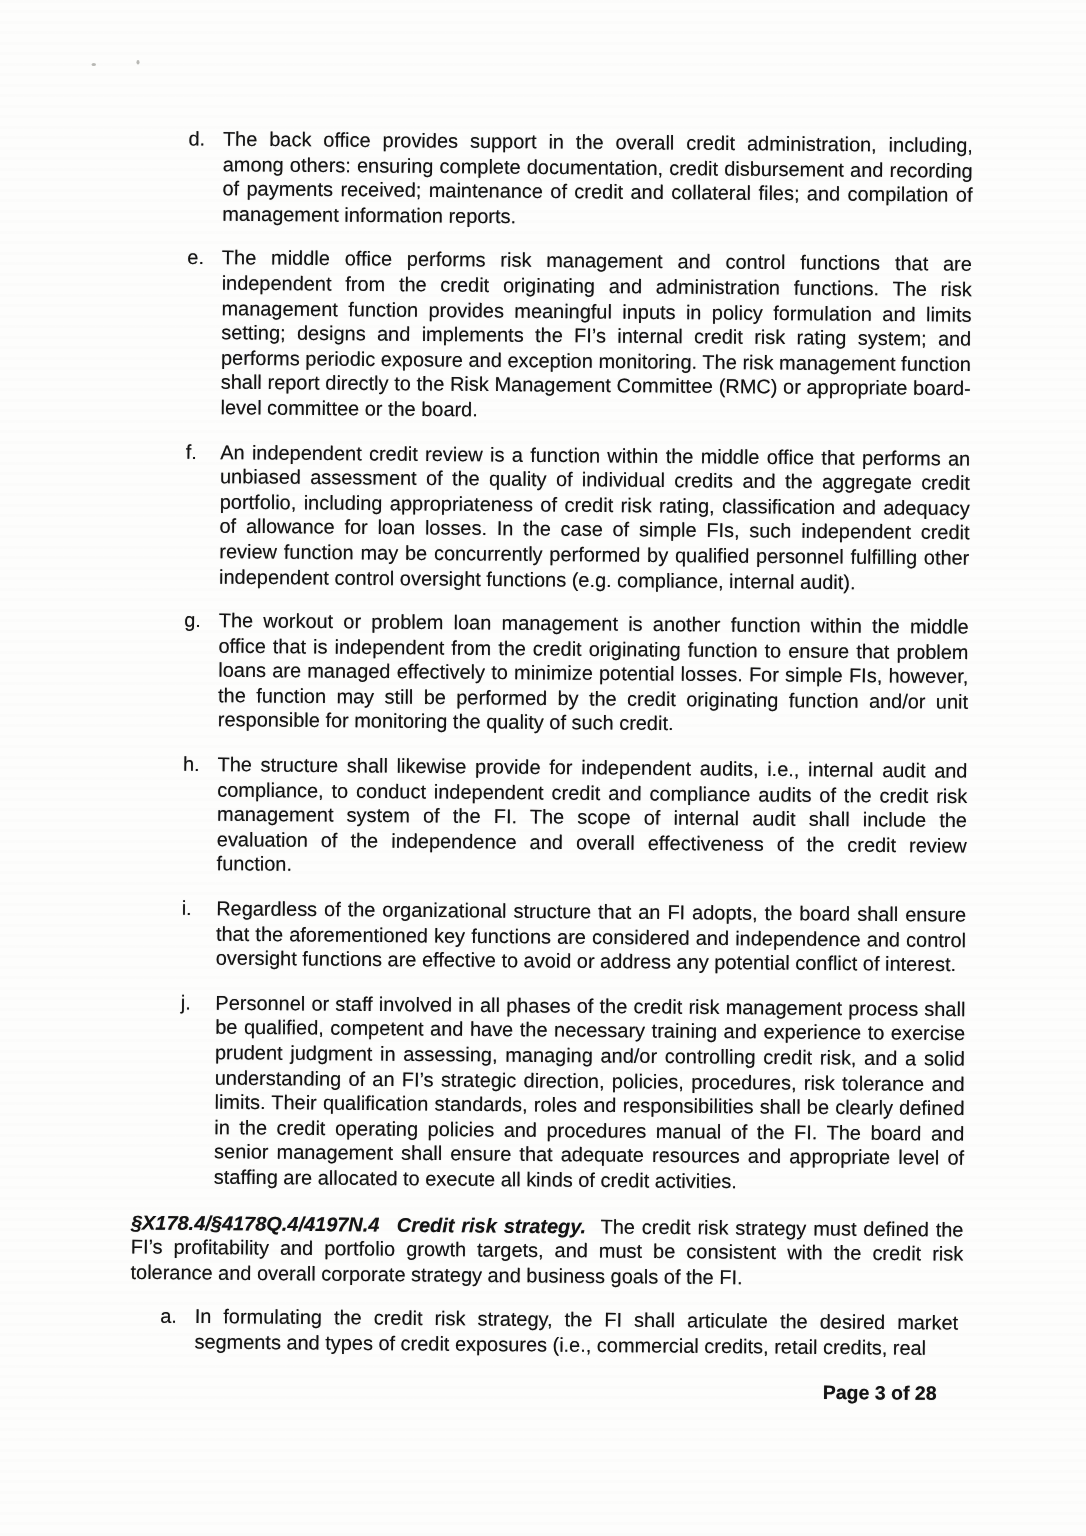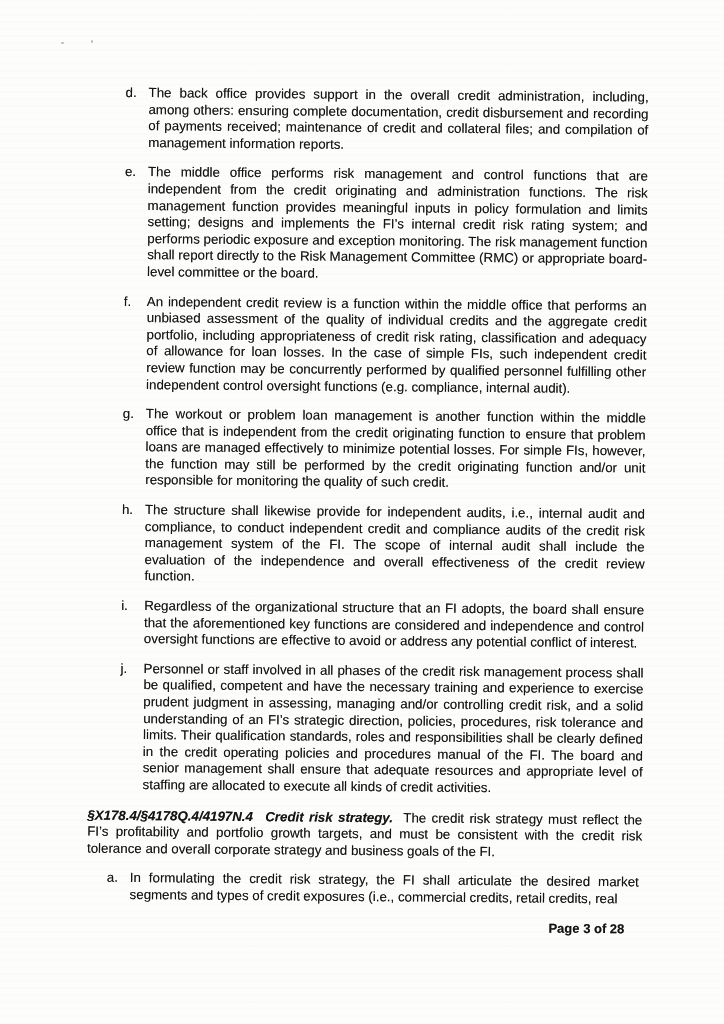--- a/index.html
+++ b/index.html
@@ -113,21 +113,21 @@
     </div>
 
     <div class="item">
       <span class="marker">j.</span>
       <p class="para">Personnel or staff involved in all phases of the credit risk management process shall be qualified, competent and have the necessary training and experience to exercise prudent judgment in assessing, managing and/or controlling credit risk, and a solid understanding of an FI’s strategic direction, policies, procedures, risk tolerance and limits.  Their qualification standards, roles and responsibilities shall be clearly defined in the credit operating policies and procedures manual of the FI.  The board and senior management shall ensure that adequate resources and appropriate level of staffing are allocated to execute all kinds of credit activities.</p>
     </div>
 
     <p class="section-para">
       <span class="section-ref">§X178.4/§4178Q.4/4197N.4</span>
       <span class="section-title">Credit risk strategy.</span>
-      <span class="section-body">The credit risk strategy must reflect the FI’s profitability and portfolio growth targets, and must be consistent with the credit risk tolerance and overall corporate strategy and business goals of the FI.</span>
+      <span class="section-body">The credit risk strategy must defined the FI’s profitability and portfolio growth targets, and must be consistent with the credit risk tolerance and overall corporate strategy and business goals of the FI.</span>
     </p>
 
     <div class="item sub">
       <span class="marker">a.</span>
       <p class="para">In formulating the credit risk strategy, the FI shall articulate the desired market segments and types of credit exposures (i.e., commercial credits, retail credits, real</p>
     </div>
 
     <div class="footer">Page 3 of 28</div>
 
   </div>

